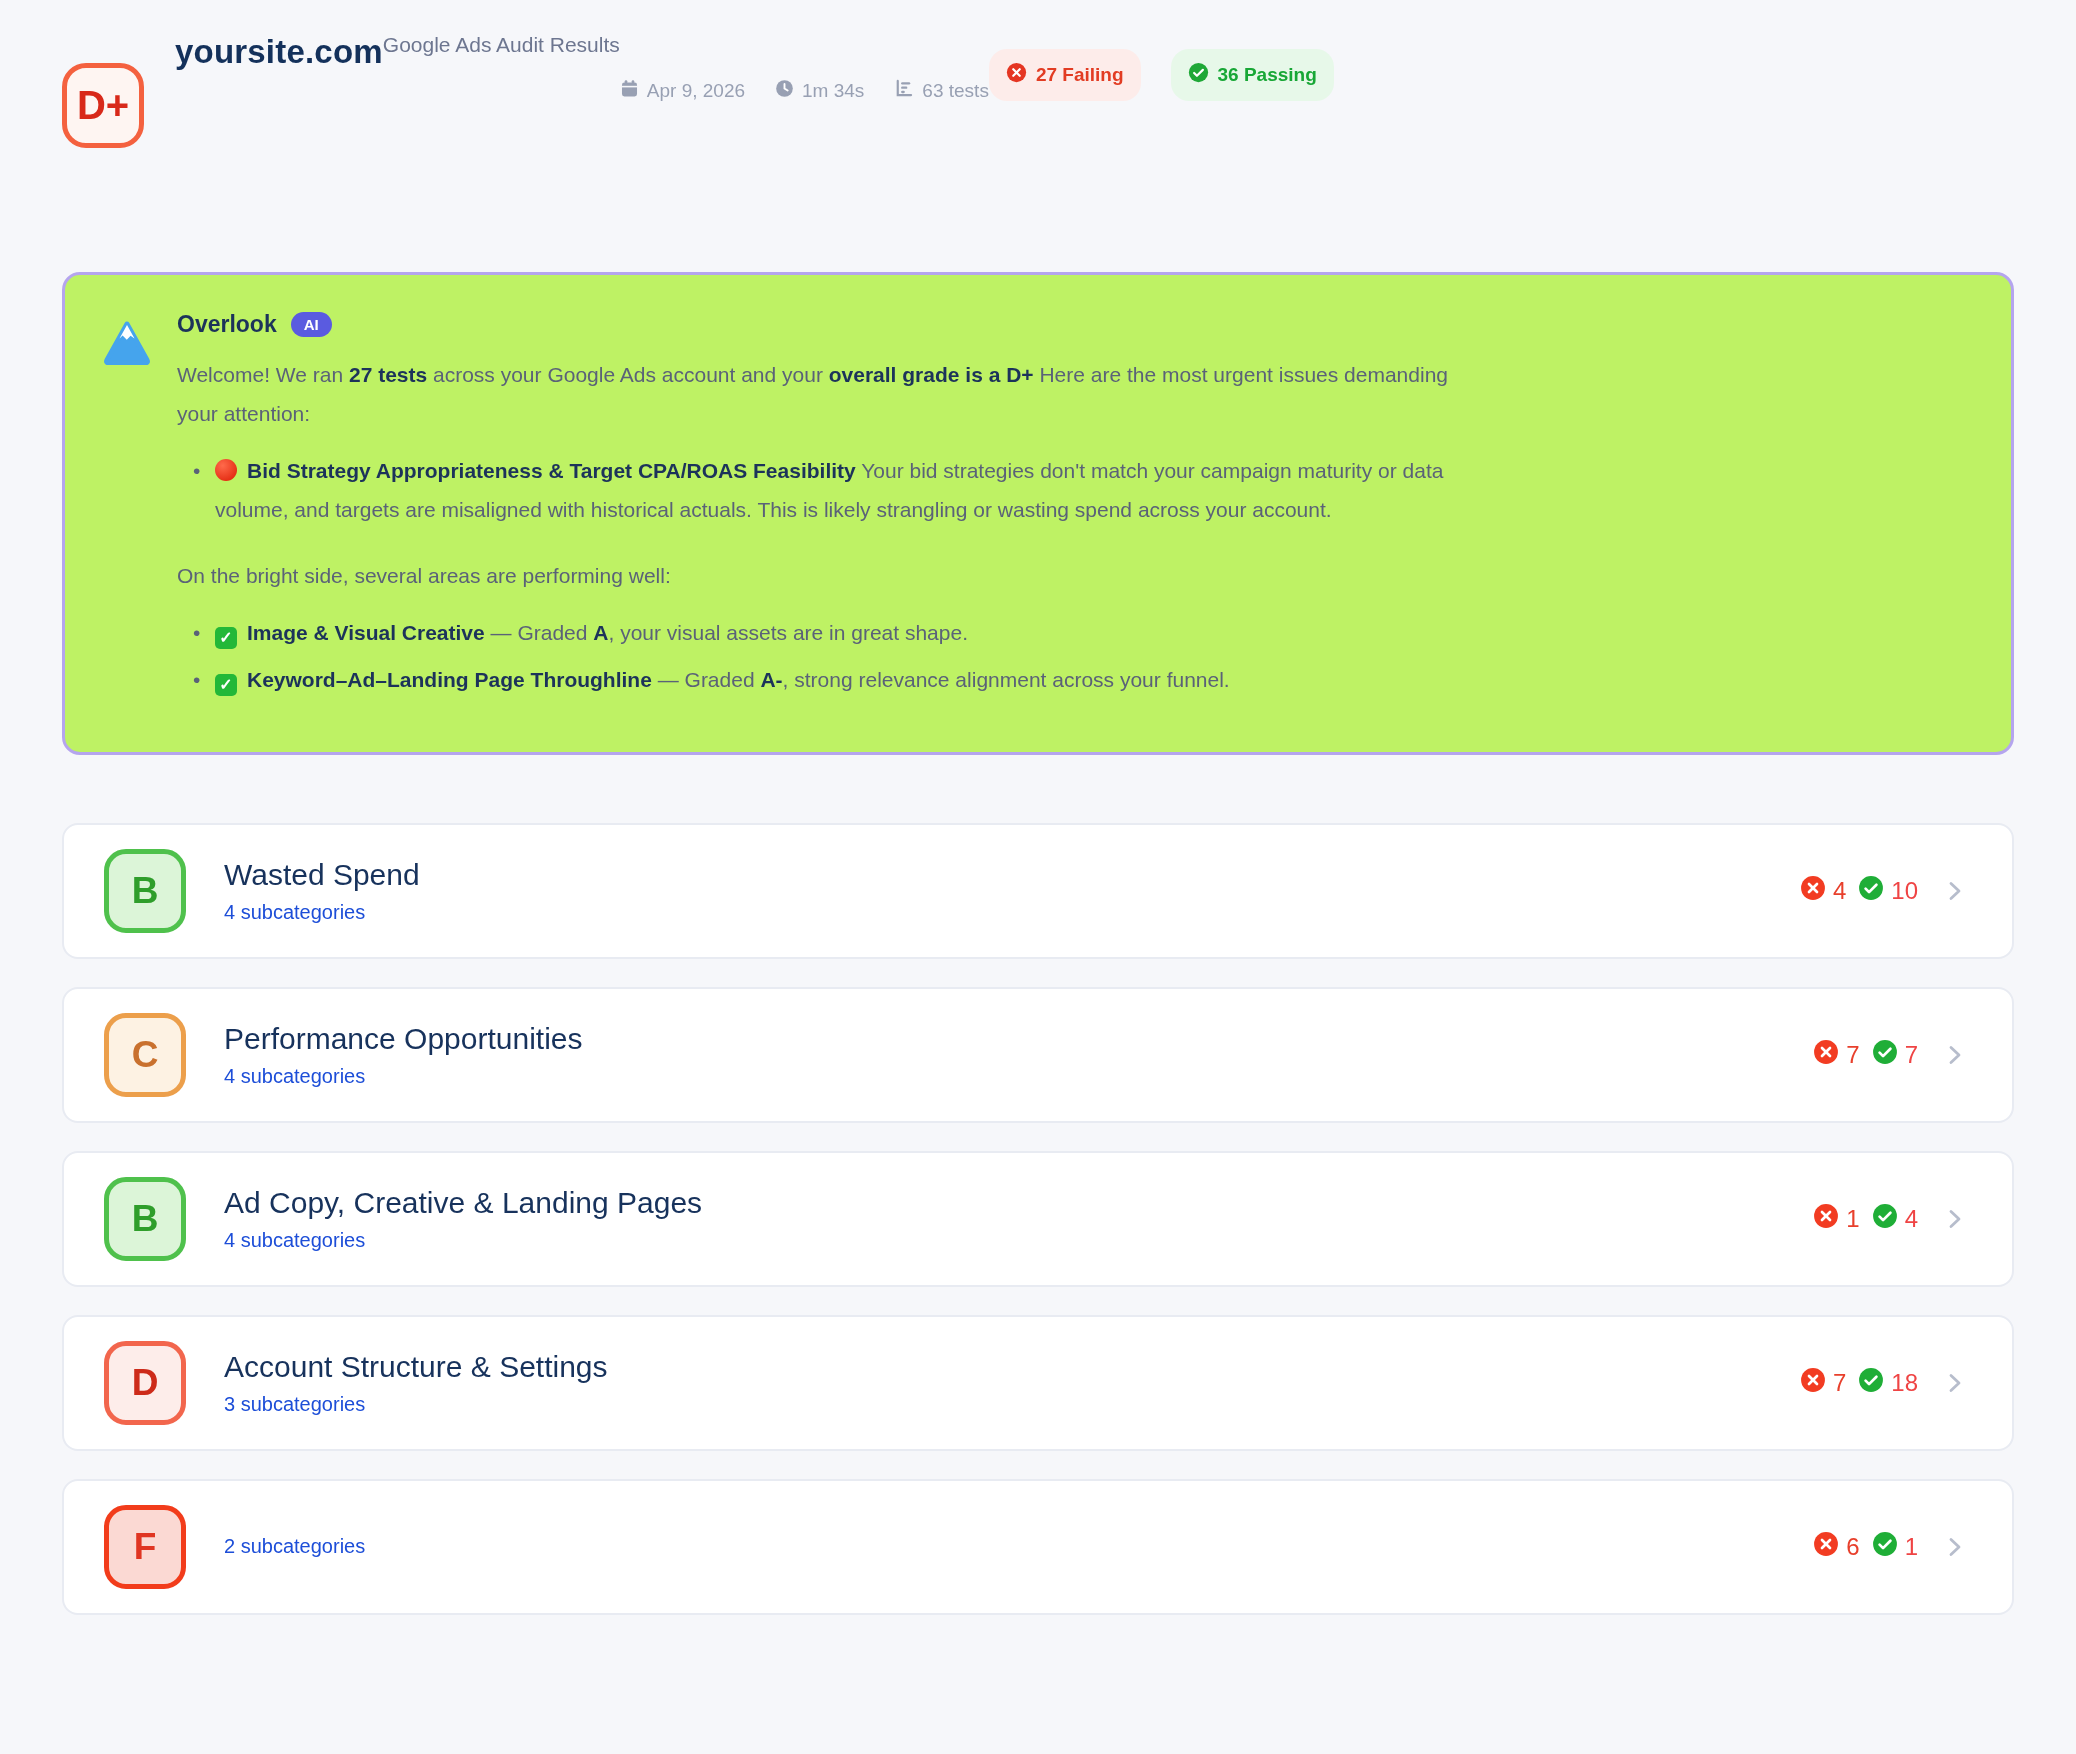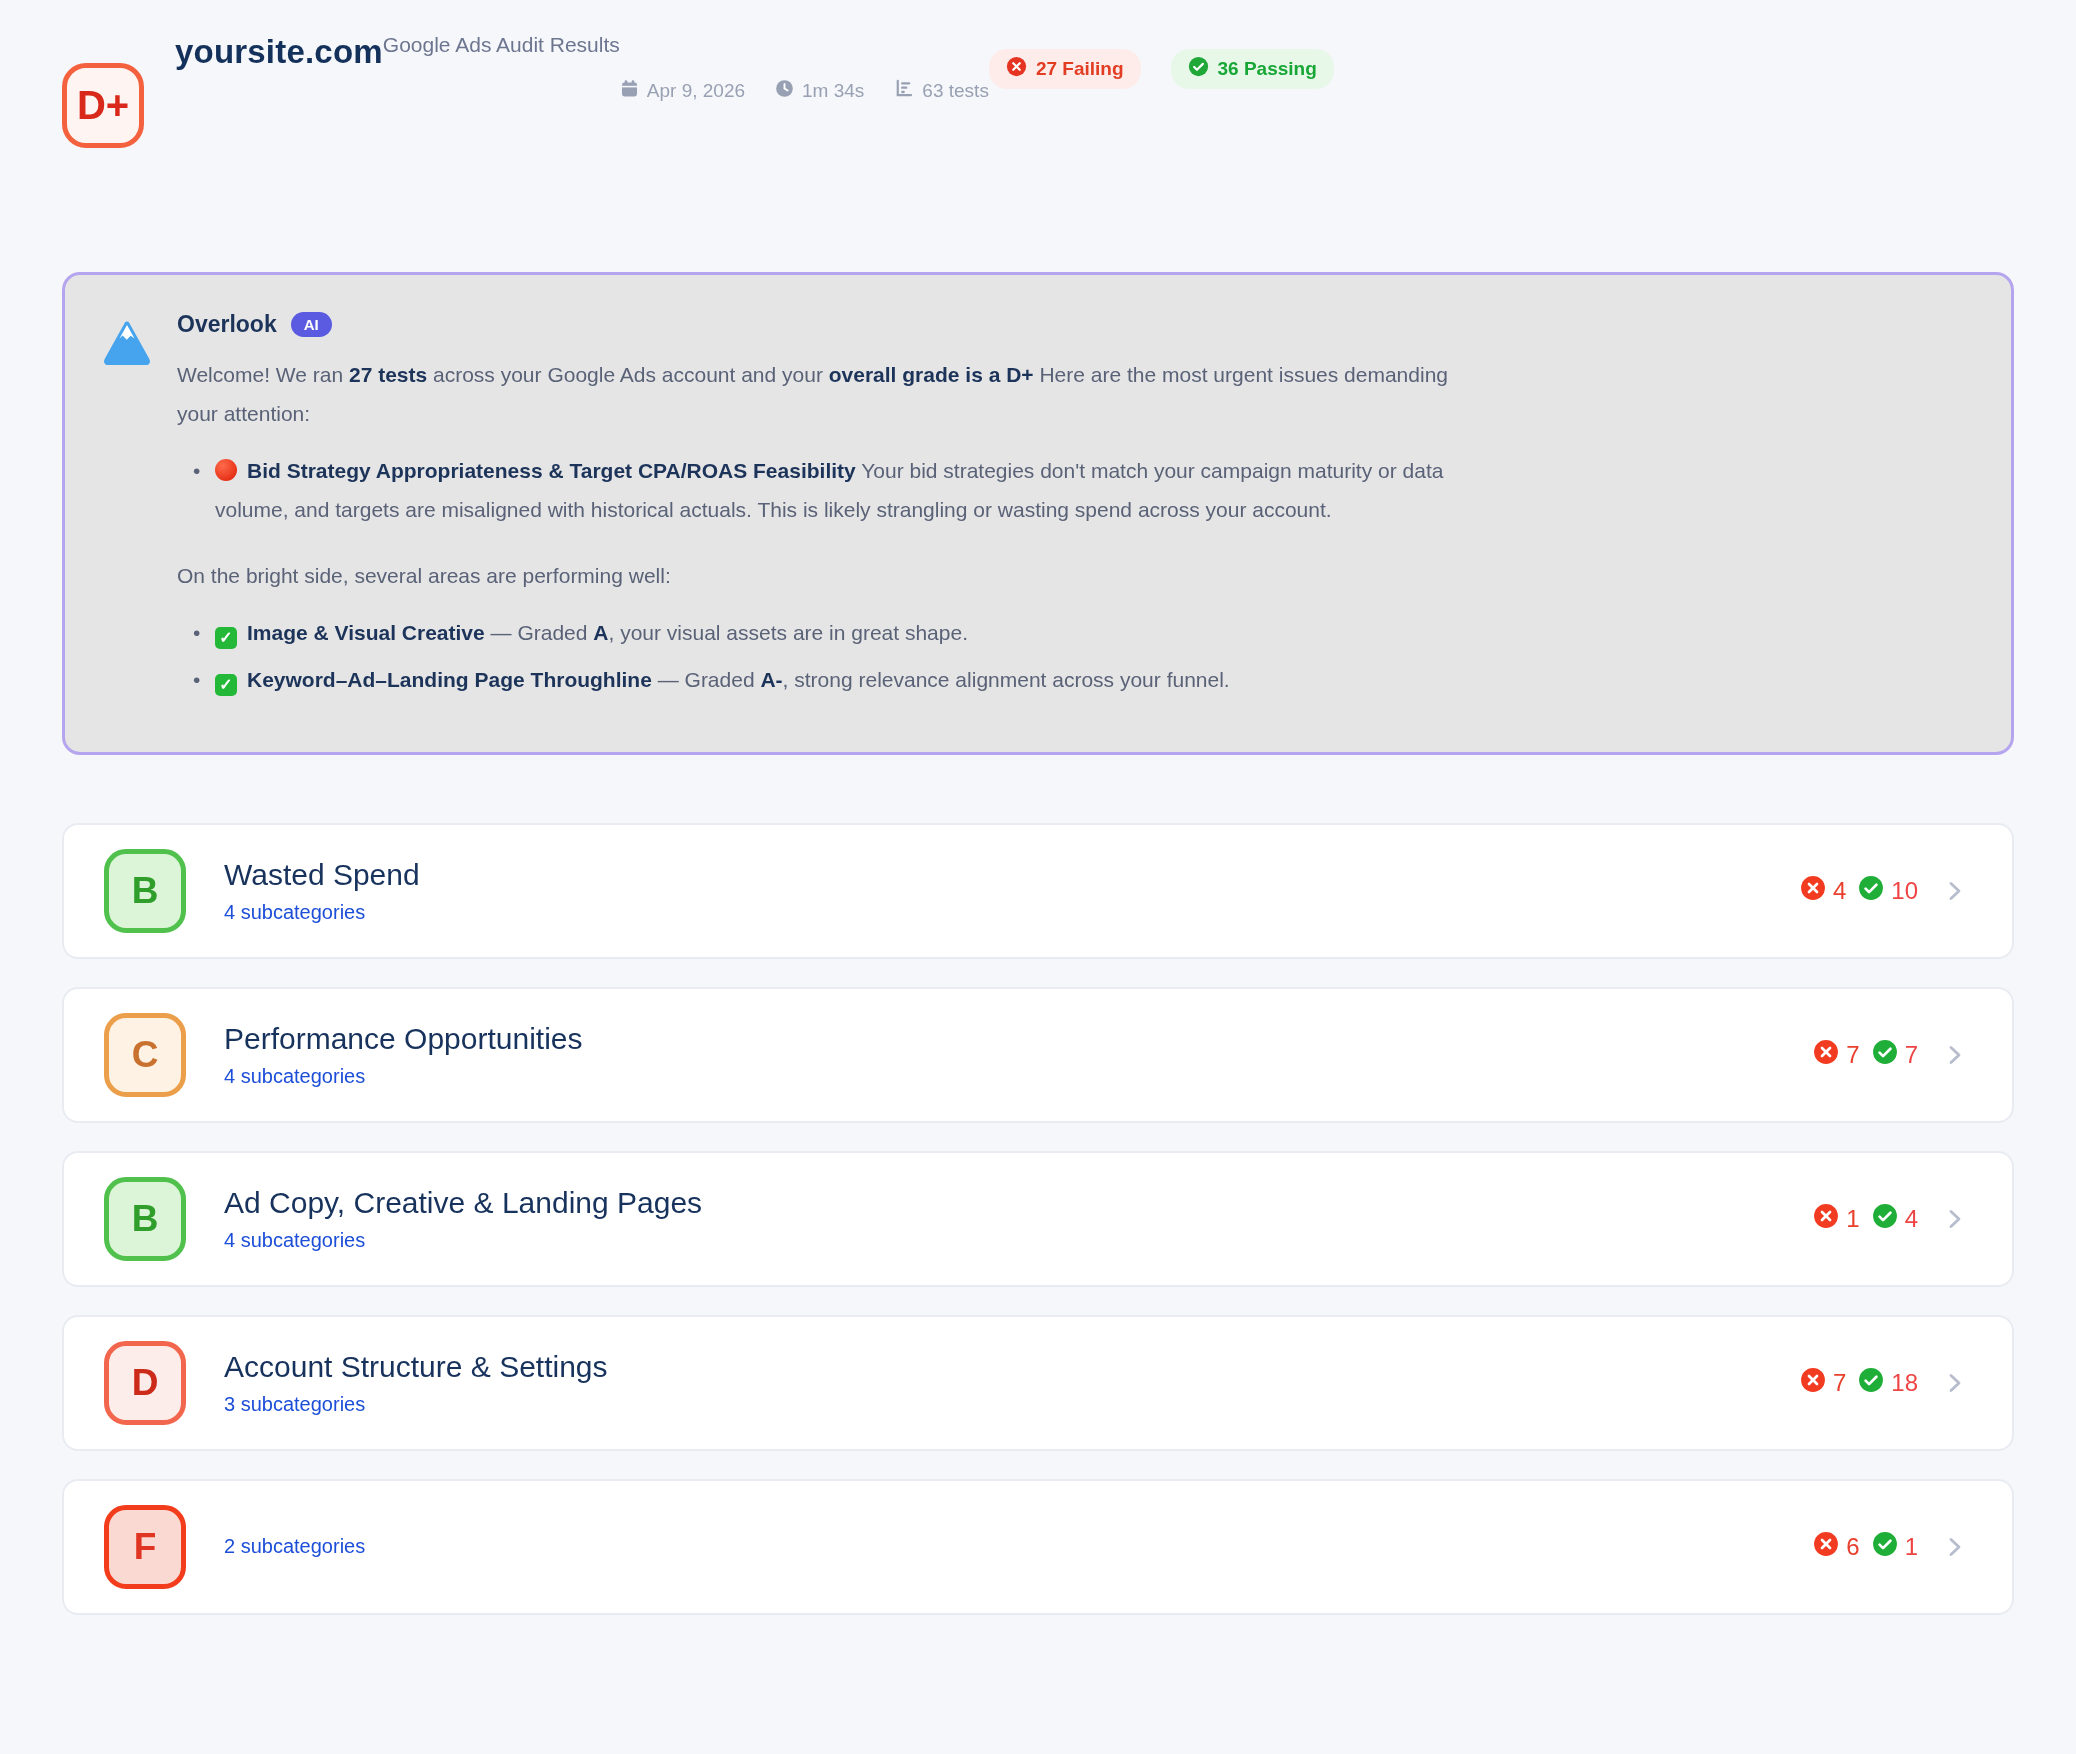--- a/index.html
+++ b/index.html
@@ -18,21 +18,21 @@
     background:#fef5f2;color:#d8291a;
     display:flex;align-items:center;justify-content:center;
     font-size:40px;font-weight:bold;margin-top:30px;flex:0 0 auto;
   }
   .hdr-col{display:flex;flex-direction:row;}
   .site-title{font-size:33px;font-weight:bold;color:#14315b;margin:0 0 16px;letter-spacing:.2px;}
   .hdr-sub{font-size:21px;color:#6d7690;margin:0 0 17px;}
   .meta-row{display:flex;align-items:center;gap:30px;color:#98a0b3;font-size:19px;}
   .meta-item{display:inline-flex;align-items:center;gap:8px;}
   .pill-row{display:flex;gap:30px;margin-top:16px;}
-  .pill{height:40px;border-radius:18px;display:inline-flex;align-items:center;gap:9px;
+  .pill{height:52px;border-radius:18px;display:inline-flex;align-items:center;gap:9px;
         padding:0 17px;font-size:19px;font-weight:bold;}
   .pill.fail{background:#fdecea;color:#e23c23;}
   .pill.pass{background:#e7f8e9;color:#18a736;}
 
   
   .overlook{
     margin-top:124px;border:3px solid #b5a5ee;border-radius:18px;
     background:#f3eefb;padding:36px 40px 44px 38px;
     display:flex;gap:26px;
   }
@@ -138,21 +138,21 @@
                 <circle cx="12" cy="12" r="11" fill="#1fa837"></circle>
                 <path d="M7 12.6l3.2 3.2L17 9" stroke="#fff" stroke-width="2.5" fill="none" stroke-linecap="round" stroke-linejoin="round"></path>
               </svg>
           </span>
           <span>36 Passing</span>
         </span>
       </div>
     </div>
   </div>
 
-  <section class="overlook" style="border-color: rgb(181, 165, 238); background-color: #e5e5e5;">
+  <section class="overlook" style="border-color: rgb(181, 165, 238); background-color: #bef264;">
     <div class="mountain-wrap">
       <svg width="48" height="46" viewBox="0 0 48 46">
         <path d="M24 5 L44 41 Q45.6 44 41.5 44 L6.5 44 Q2.4 44 4 41 Z" fill="#45a4ed" stroke="#45a4ed" stroke-width="5" stroke-linejoin="round"></path>
         <path d="M24 6 L31.5 19.5 L27.6 16.8 L23.8 20.8 L19.6 16.6 L16.5 19.5 Z" fill="#ffffff"></path>
       </svg>
     </div>
     <div class="ov-content">
       <div class="ov-head">
         <span class="ov-title">Overlook</span>
         <span class="ai-pill" style="background-color: rgb(90, 91, 224);">AI</span>

